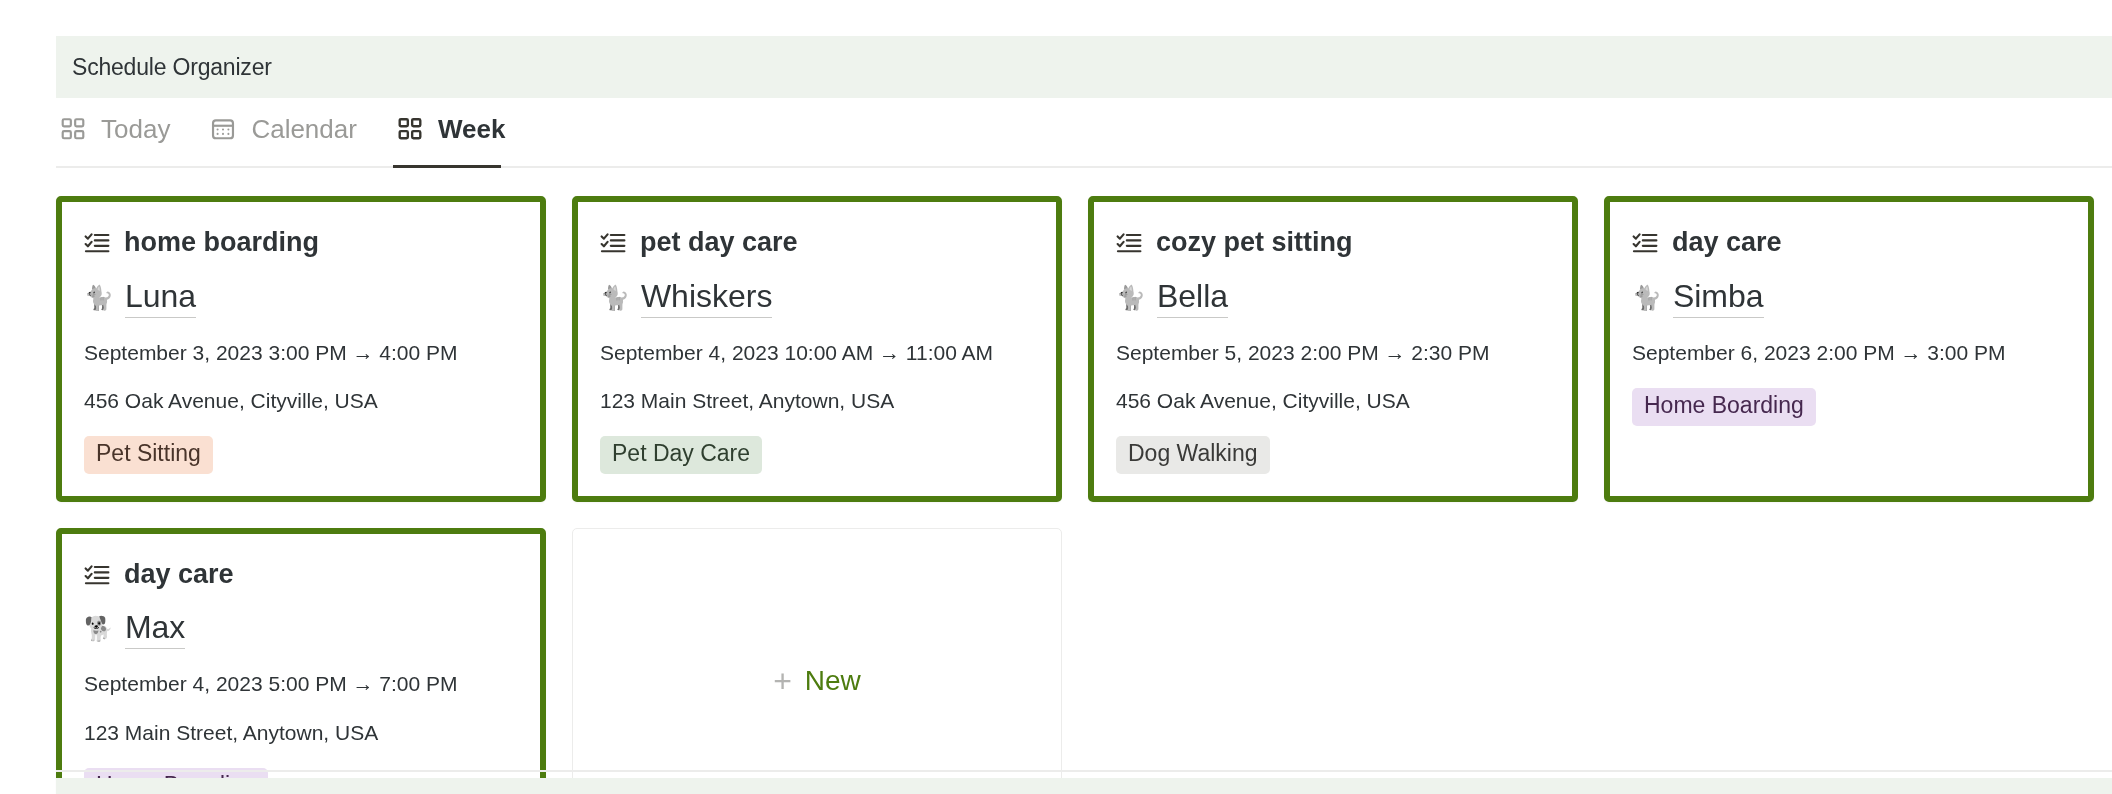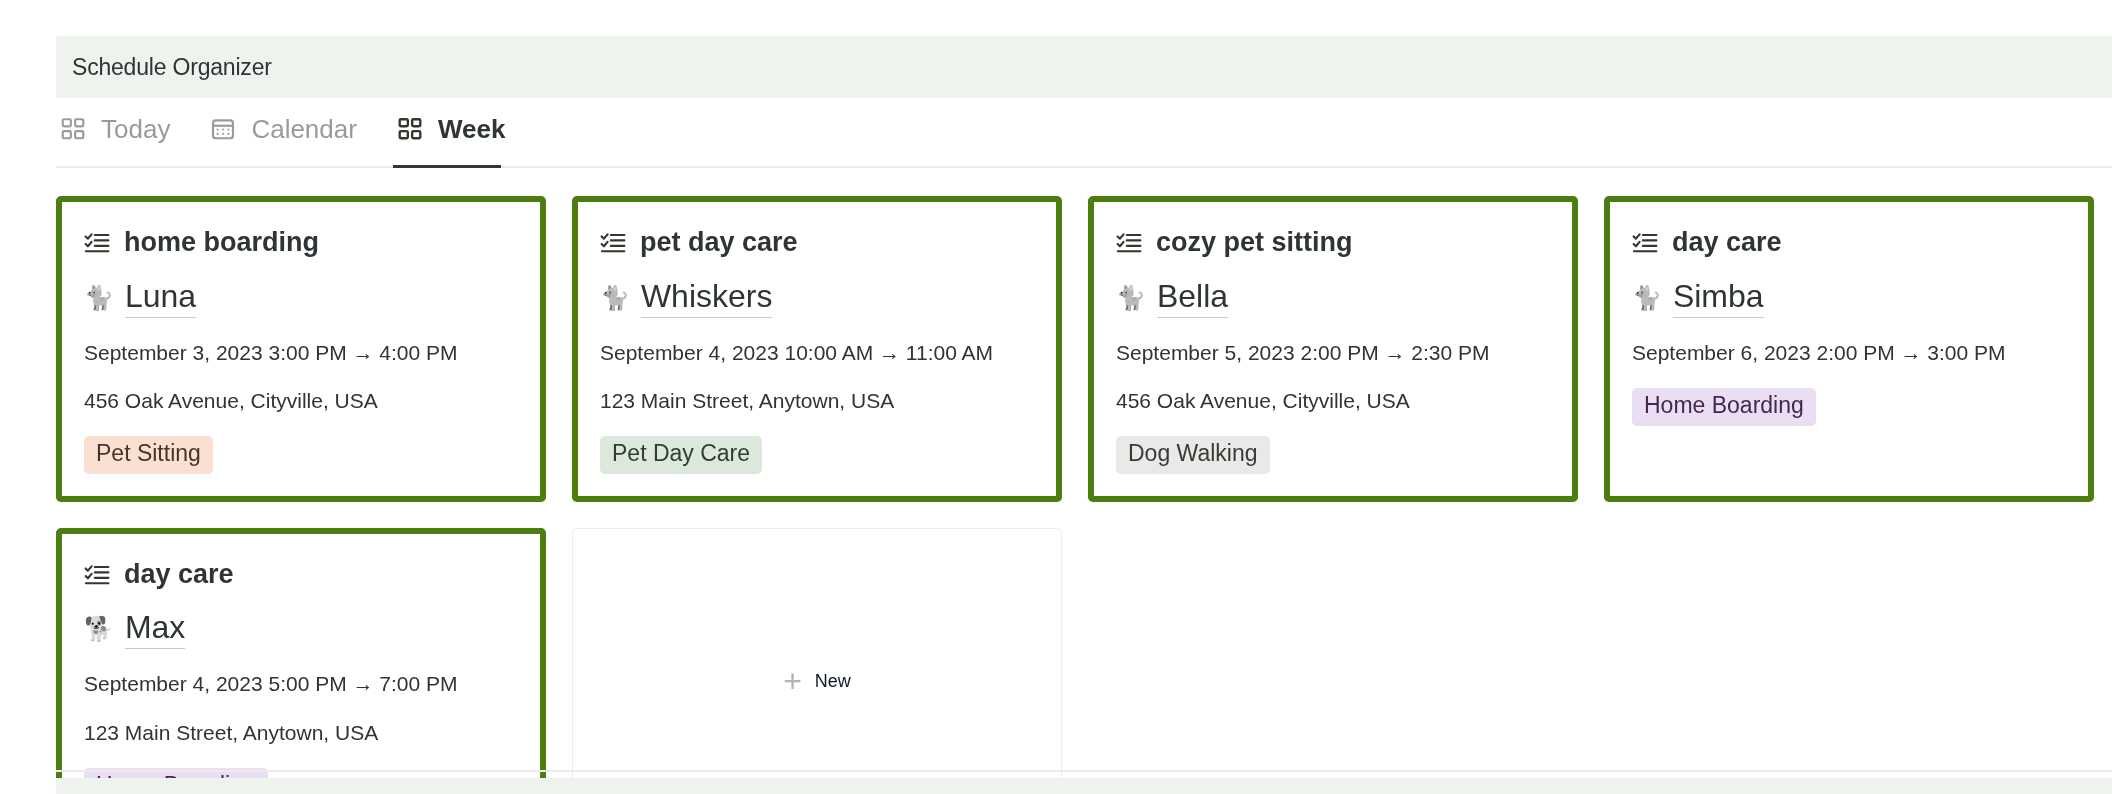--- a/index.html
+++ b/index.html
@@ -181,22 +181,22 @@
     gap: 13px;
     cursor: pointer;
   }
   .new-plus {
     font-size: 32px;
     color: #b4b4b2;
     font-weight: 300;
     line-height: 1;
   }
   .new-label {
-    font-size: 18px;
-    color: #0f172a;
+    font-size: 28px;
+    color: #4d7c0f;
     line-height: 1;
   }
 
   
   .bottom-divider {
     position: absolute;
     left: 56px; right: 0;
     top: 770px;
     height: 2px;
     background: #ececeb;

